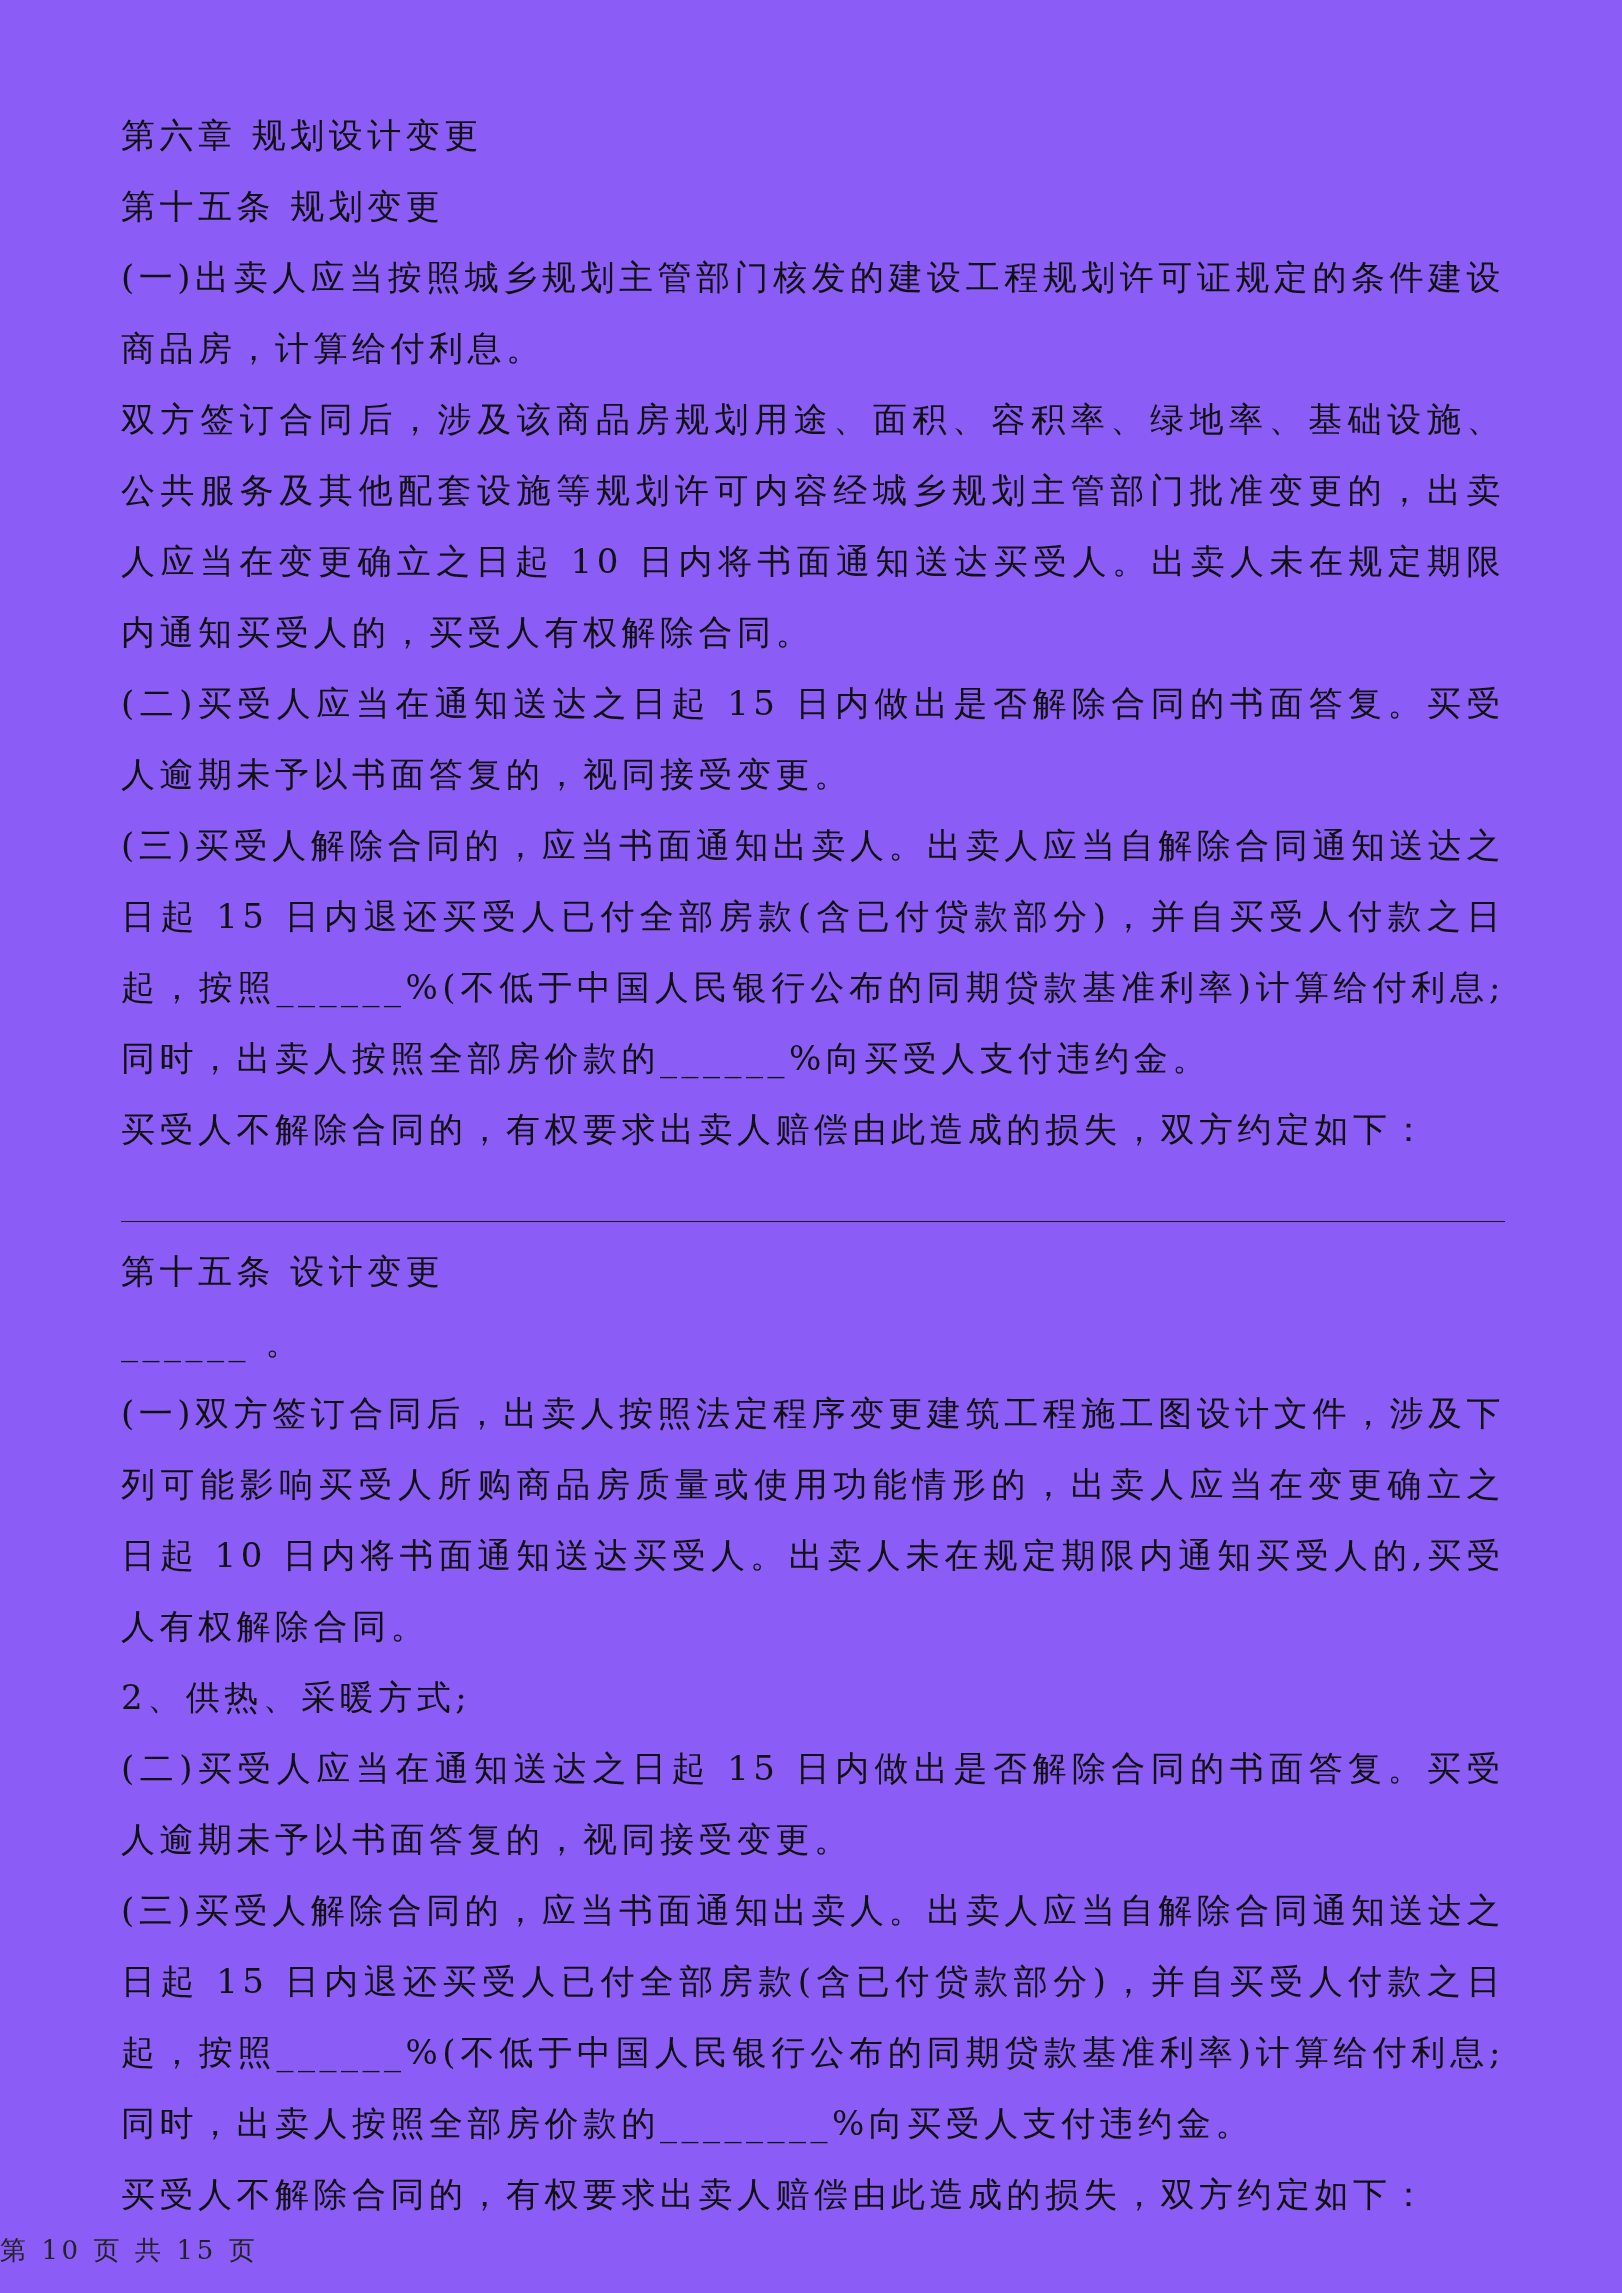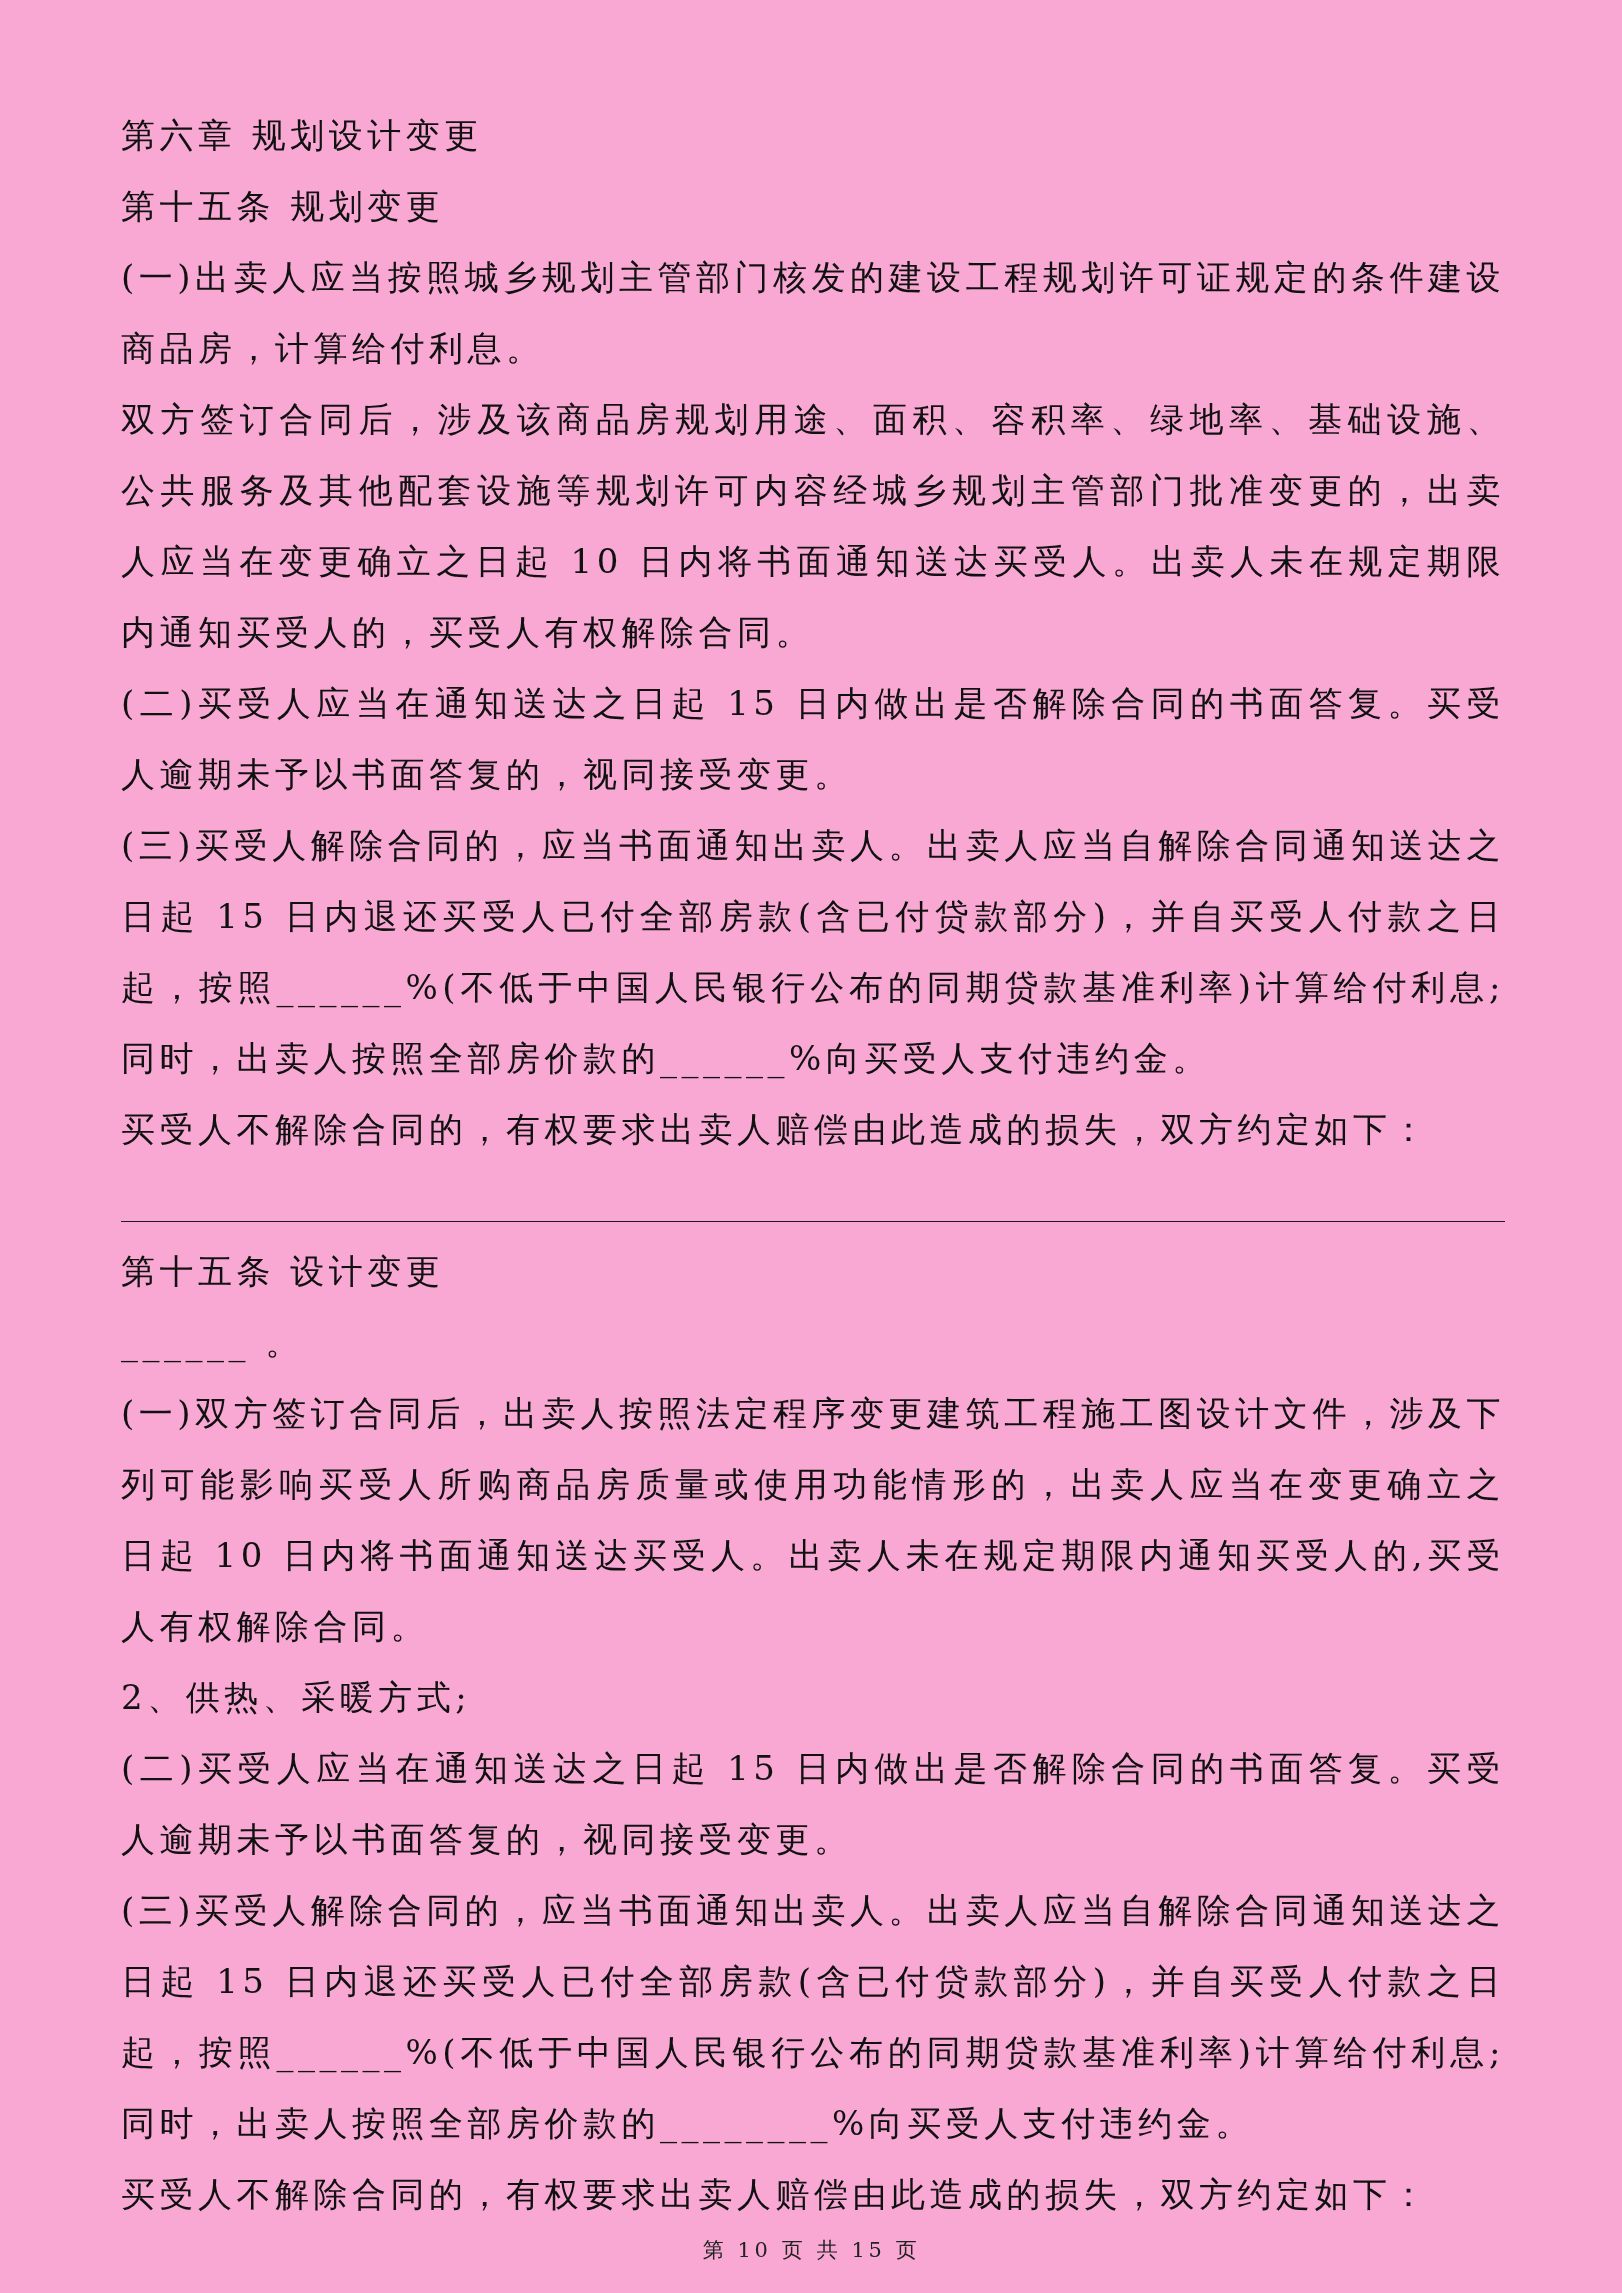--- a/index.html
+++ b/index.html
@@ -9,21 +9,21 @@
     height: 2294px;
     background: #ffffff;
     color: #111111;
     font-family: "DejaVu Serif", "Liberation Serif", serif;
     position: relative;
     overflow: hidden;
   }
   .page {
     position: absolute;
     inset: 0;
-    background: #f9a8d4;
+    background: #8b5cf6;
   }
   .content {
     position: absolute;
     left: 121px;
     top: 100px;
     width: 1384px;
   }
   .block {
     font-size: 34px;
     line-height: 71px;
@@ -44,22 +44,22 @@
   .rule-line {
     width: 100%;
     border-bottom: 1.8px solid #1c1c1c;
     height: 0;
   }
   .footer {
     position: absolute;
     top: 2232px;
     left: 0;
     width: 100%;
-    text-align: center;
-    font-size: 21px;
+    text-align: left;
+    font-size: 26px;
     letter-spacing: 3.6px;
     color: #222222;
     line-height: 36px;
   }
 </style>
 </head>
 <body>
 
 <div class="page">
   <div class="content">

